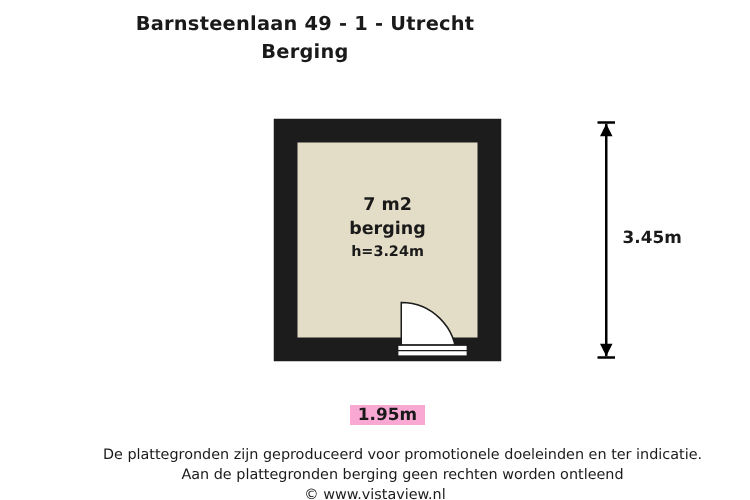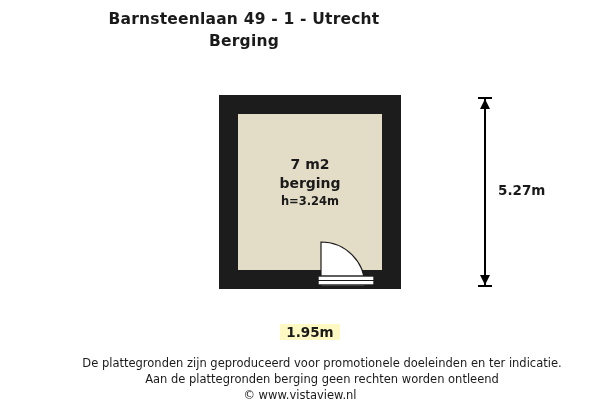--- a/index.html
+++ b/index.html
@@ -205,21 +205,21 @@
     left: 231px;
     top: 324px;
     width: 158px;
     text-align: center;
     font-size: 13.5px;
     font-weight: bold;
     background: #ffffff;
     line-height: 16px;
   }
   .dim-h-label span {
-    background: #fef9c3;
+    background: #f9a8d4;
     padding: 0 6px;
   }
 
   
   .footer {
     position: absolute;
     left: 0;
     top: 355px;
     width: 600px;
     text-align: center;
@@ -266,21 +266,21 @@
     </div>
   </div>
 
   <div class="dim-v">
     <div class="cap-top"></div>
     <div class="line"></div>
     <div class="arrow-up"></div>
     <div class="arrow-down"></div>
     <div class="cap-bot"></div>
   </div>
-  <div class="dim-v-label">5.27m</div>
+  <div class="dim-v-label">3.45m</div>
 
   <div class="dim-h">
     <div class="cap-l"></div>
     <div class="line"></div>
     <div class="arrow-left"></div>
     <div class="arrow-right"></div>
     <div class="cap-r"></div>
   </div>
   <div class="dim-h-label">
     <span>1.95m</span>

